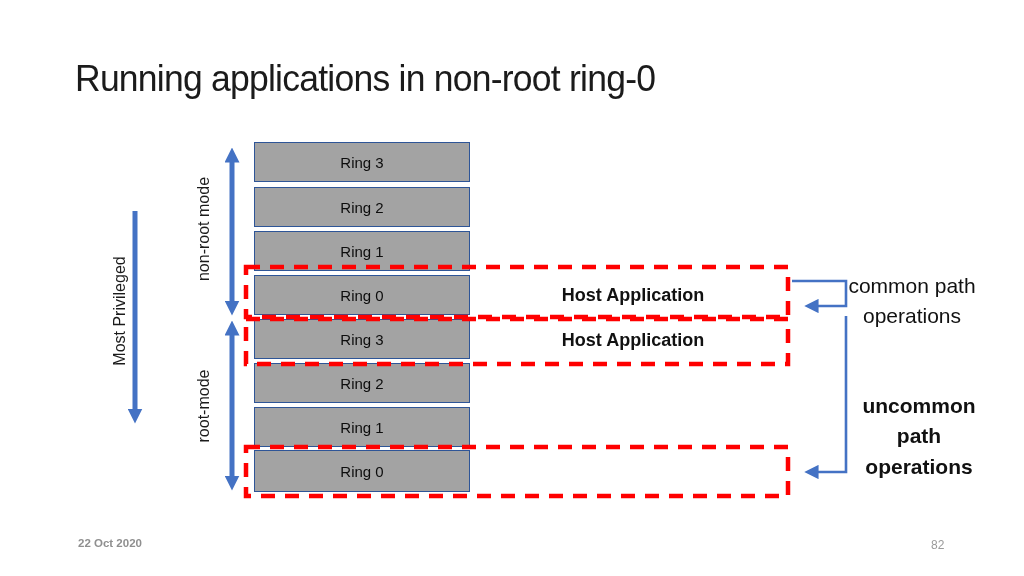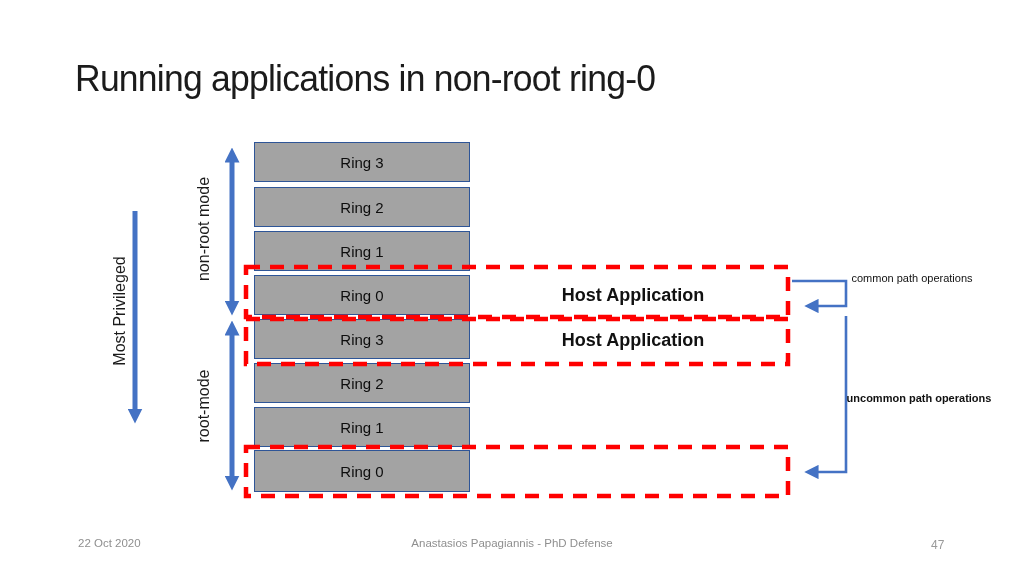--- a/index.html
+++ b/index.html
@@ -73,37 +73,37 @@
     color: #111111;
     z-index: 3;
     font-weight: bold;
   }
   .overlay-host-app-1 { top: 275px; height: 40px; }
   .overlay-host-app-2 { top: 320px; height: 40px; }
   .overlay-host-os    { top: 450px; height: 42px; }
 
   .path-label {
     position: absolute;
-    font-size: 11px;
+    font-size: 21px;
     line-height: 1.45;
     color: #111111;
     text-align: center;
     z-index: 3;
   }
   .path-label-common   { left: 848px; top: 271px; width: 128px; }
   .path-label-uncommon { left: 843px; top: 391px; width: 152px; font-weight: bold; }
 
   .footer-text {
     position: absolute;
     font-size: 11.5px;
     color: #8f8f8f;
     z-index: 1;
     white-space: nowrap;
   }
-  .footer-date   { left: 78px; top: 537px; }
+  .footer-date   { left: 78px; top: 537px; font-weight: bold; }
   .footer-credit { left: 512px; top: 537px; transform: translateX(-50%); }
   .footer-page   { left: 931px; top: 538px; font-size: 12px; color: #9a9a9a; }
 </style>
 </head>
 <body>
 
 <div class="slide">
 
   <div class="slide-title">Running applications in non-root ring-0</div>
 
@@ -120,22 +120,21 @@
   <div class="rot-label rot-non-root-mode">non-root mode</div>
   <div class="rot-label rot-root-mode">root-mode</div>
 
   <div class="overlay-label overlay-host-app-1">Host Application</div>
   <div class="overlay-label overlay-host-app-2">Host Application</div>
 
   <div class="path-label path-label-common">common path operations</div>
   <div class="path-label path-label-uncommon">uncommon path operations</div>
 
   <div class="footer-text footer-date">22 Oct 2020</div>
-  <div class="footer-text footer-credit">Anastasios Papagiannis - PhD Defense</div>
-  <div class="footer-text footer-page">47</div>
+  <div class="footer-text footer-page">82</div>
 
   <svg class="svg-overlay" viewBox="0 0 1024 576">
     <defs>
       <marker id="ah-big" viewBox="0 0 10 10" refX="5" refY="5" markerWidth="3" markerHeight="3" orient="auto-start-reverse">
         <path d="M0,0 L10,5 L0,10 z" fill="#4472C4"></path>
       </marker>
       <marker id="ah-small" viewBox="0 0 10 10" refX="6" refY="5" markerWidth="5.5" markerHeight="5.5" orient="auto-start-reverse">
         <path d="M0,0 L10,5 L0,10 z" fill="#4472C4"></path>
       </marker>
     </defs>

